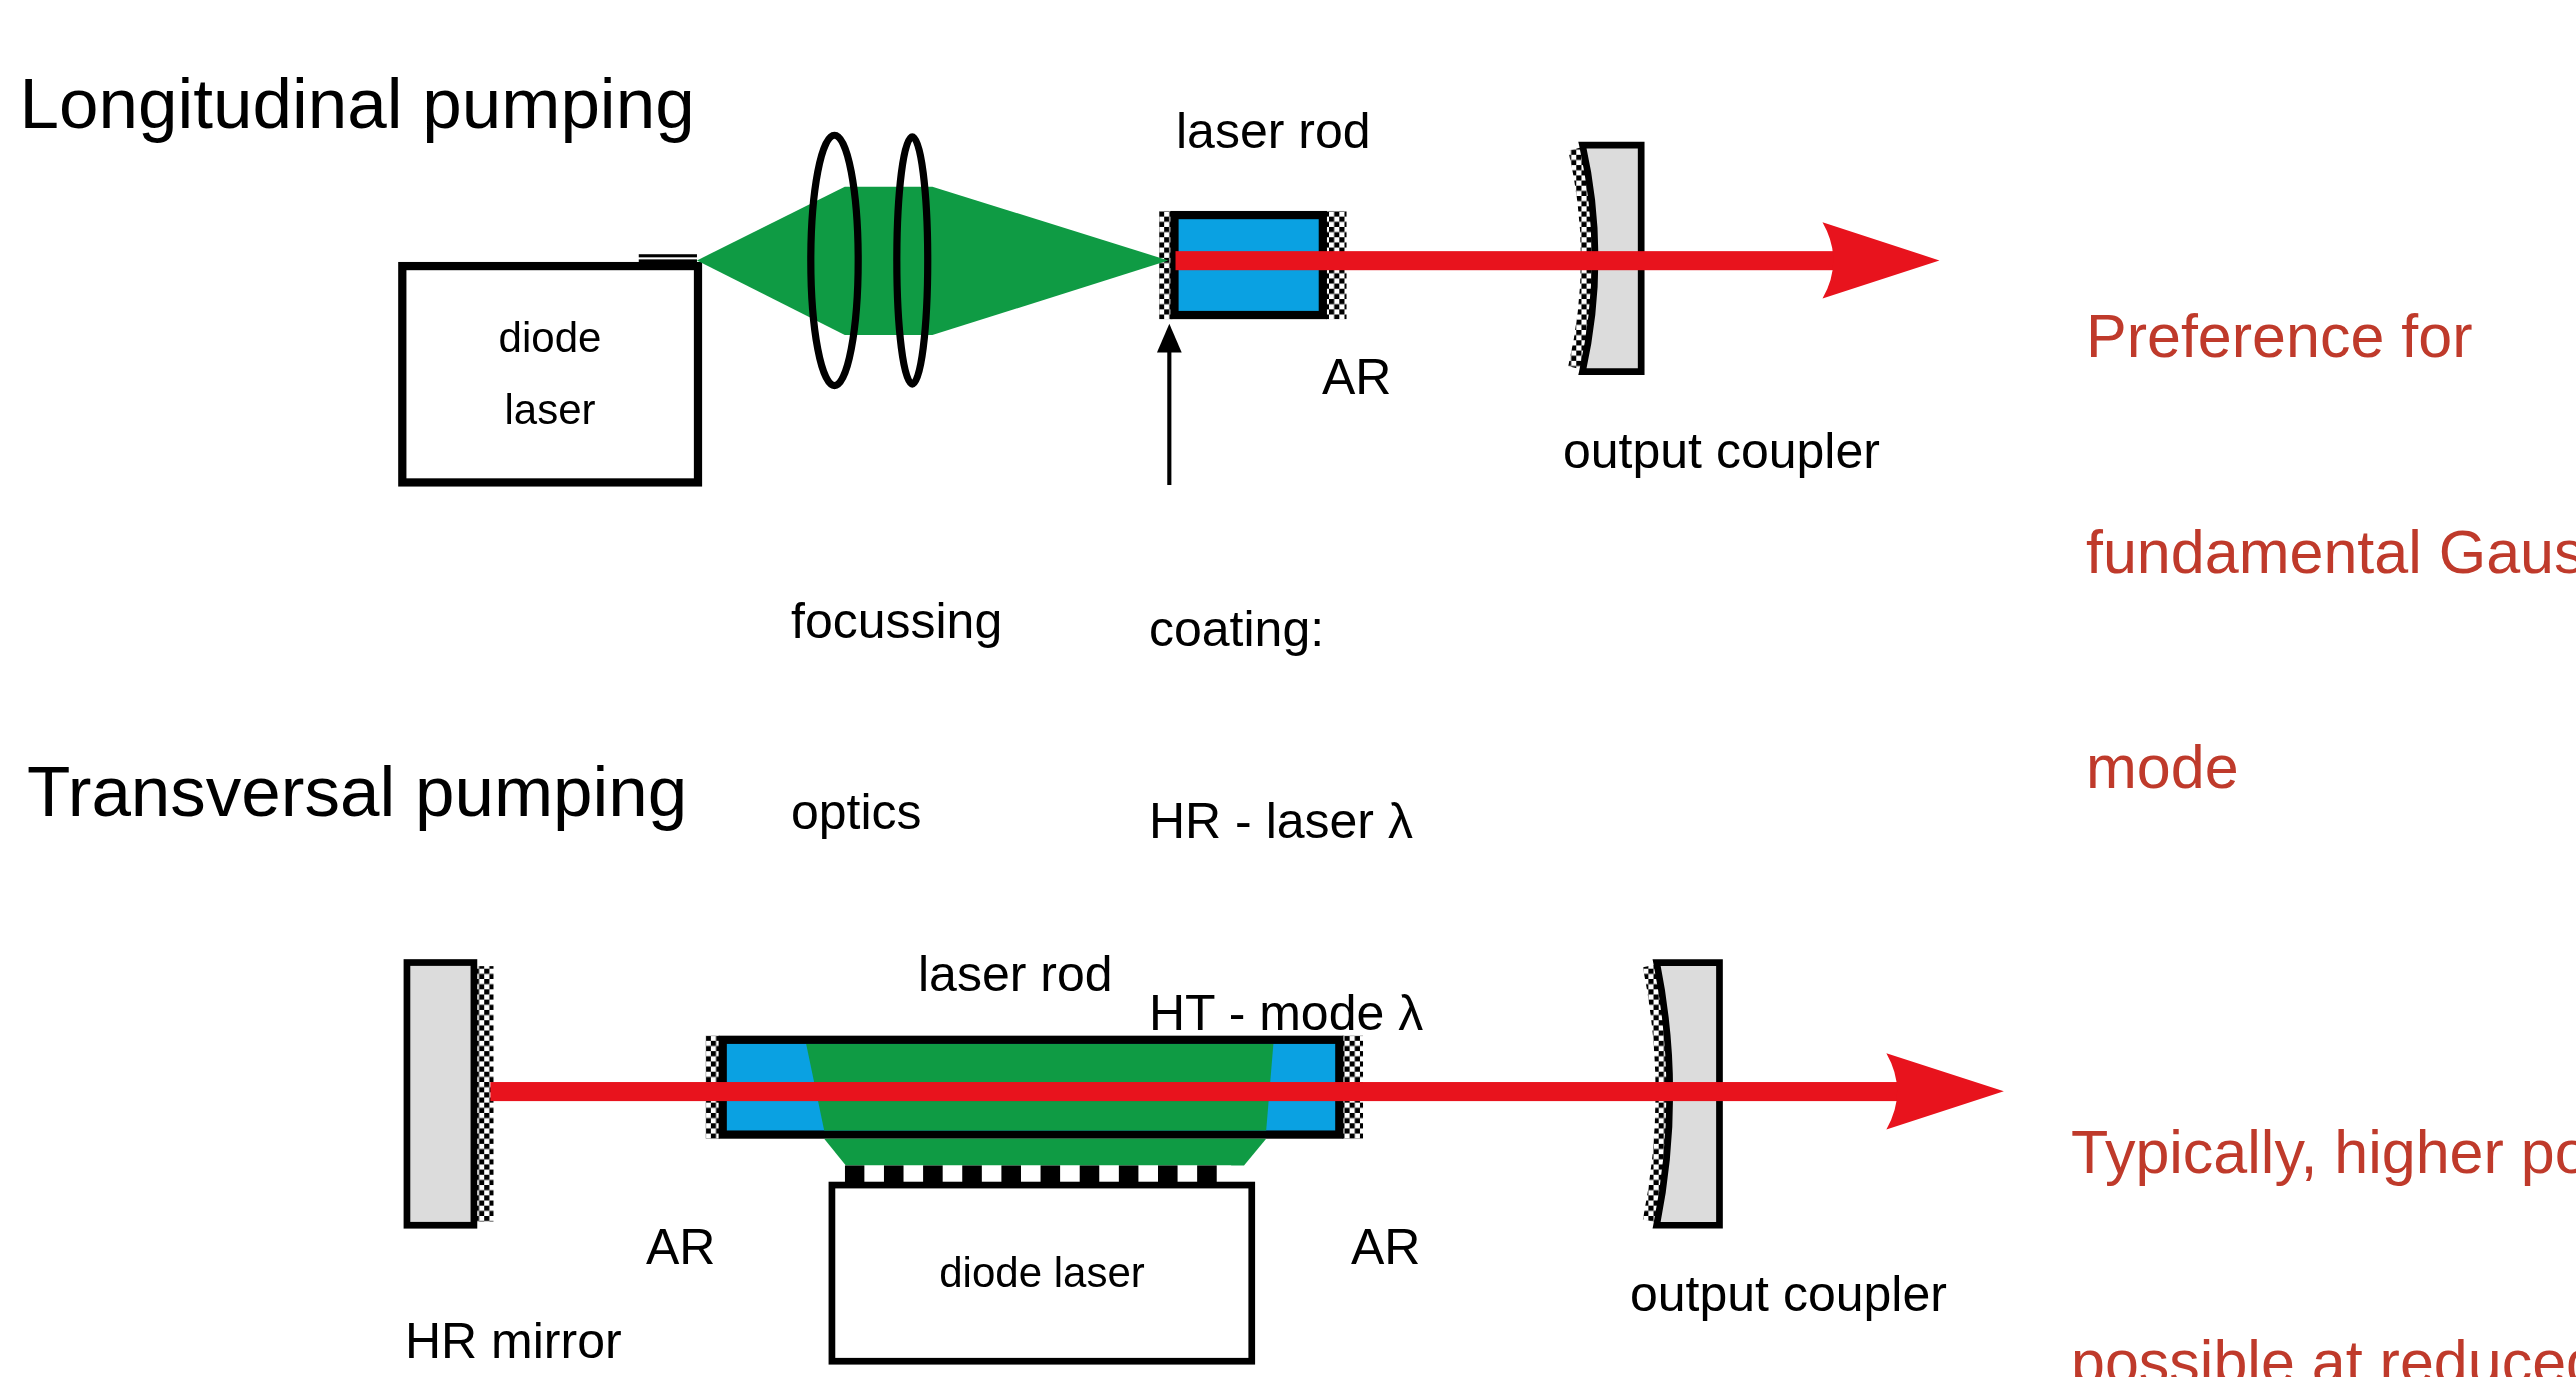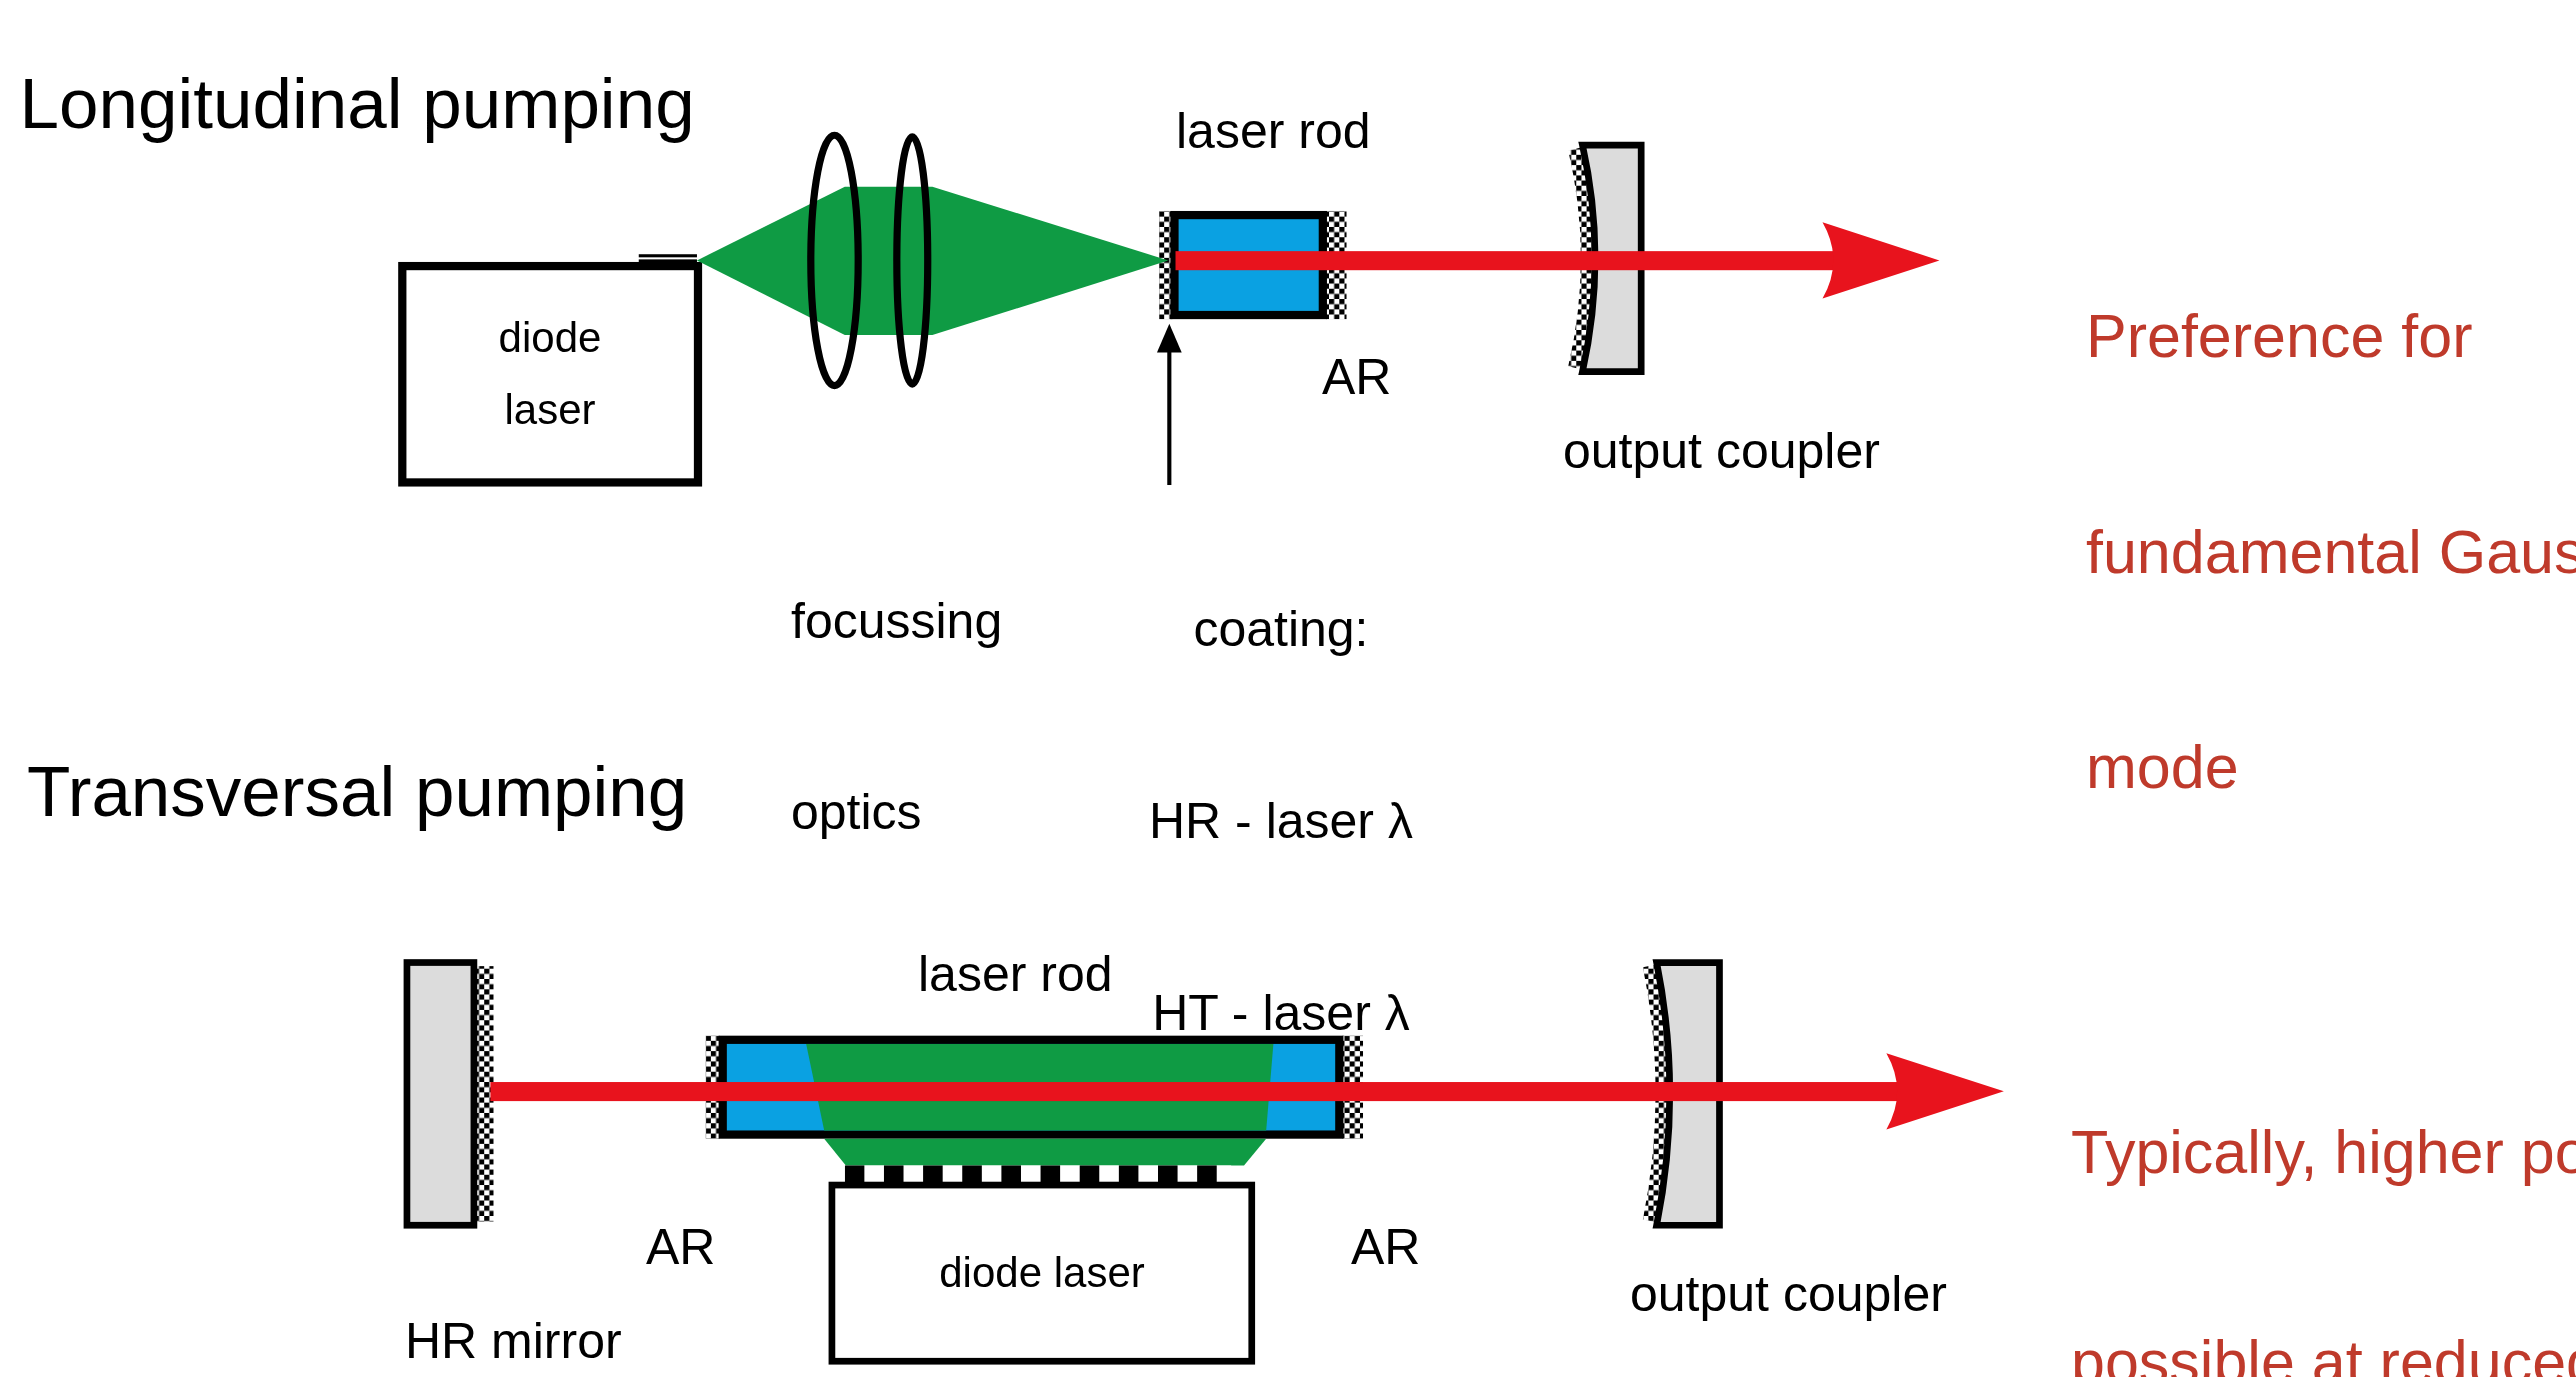--- a/index.html
+++ b/index.html
@@ -6,21 +6,21 @@
   .canvas{
     position:relative;width:2725px;height:1378px;background:#ffffff;
     font-family:"Liberation Sans", sans-serif;color:#000;overflow:hidden;
   }
   .canvas svg{position:absolute;left:0;top:0;}
   .lbl{position:absolute;white-space:pre;line-height:1.15;}
   .title{font-size:71px;letter-spacing:0;}
   .body{font-size:50px;}
   .note{font-size:61px;color:var(--c-note);}
   .stack .line{display:block;}
-  .coating .line{height:77px;text-align:center;}
+  .coating .line{height:77px;}
   .optics .line{height:76px;}
   .notetop .line{height:75px;}
   .notebot .line{height:69px;}
   .boxtext{
     position:absolute;display:flex;flex-direction:column;justify-content:center;
     align-items:center;text-align:center;font-size:42px;
   }
   .boxtext .line{display:block;line-height:72px;}
 </style>
 </head>
@@ -117,21 +117,21 @@
     <span class="line">optics</span>
   </div>
 
   <div class="lbl body" style="left:1176px;top:103px;">laser rod</div>
 
   <div class="lbl body" style="left:1322px;top:349px;">AR</div>
 
   <div class="lbl body stack coating" style="left:1149px;top:486px;">
     <span class="line">coating:</span>
     <span class="line">HR - laser λ</span>
-    <span class="line">HT - laser λ</span>
+    <span class="line">HT - mode λ</span>
   </div>
 
   <div class="lbl body" style="left:1563px;top:423px;">output coupler</div>
 
   <div class="lbl note stack notetop" style="left:2086px;top:161px;">
     <span class="line">Preference for</span>
     <span class="line">fundamental Gaussian</span>
     <span class="line">mode</span>
   </div>
 

